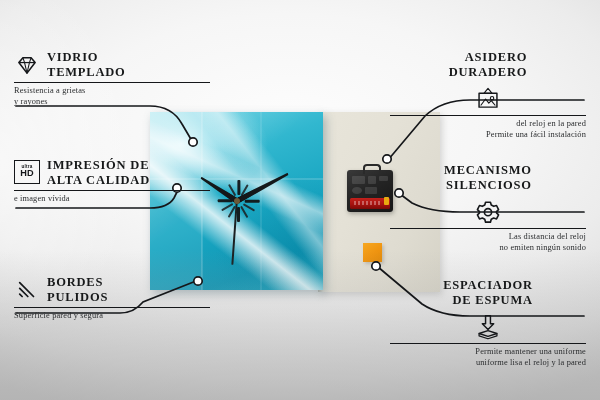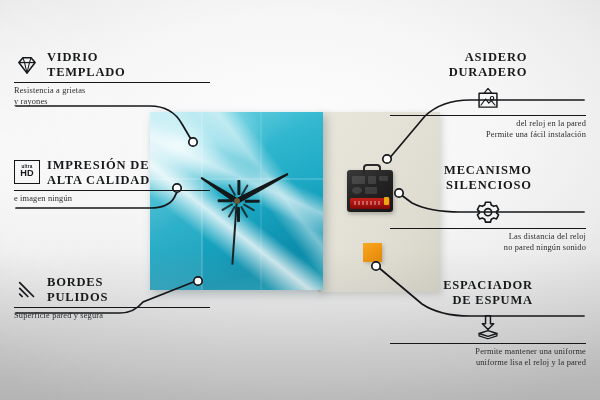--- a/index.html
+++ b/index.html
@@ -422,21 +422,21 @@
           <span class="hd-sub">ultra</span>
           <span class="hd-main">HD</span>
         </span>
       </span>
       <span>
         <div class="info-title">IMPRESIÓN DE</div>
         <div class="info-title">ALTA CALIDAD</div>
       </span>
     </div>
     <div class="info-rule"></div>
-    <div class="info-desc">e imagen ningún</div>
+    <div class="info-desc">e imagen vívida</div>
   </div>
 
   <div class="info left" id="info-bordes">
     <div class="info-head">
       <span class="icon">
         <svg viewBox="0 0 32 32">
           <g fill="none" stroke="currentColor" stroke-width="2.1" stroke-linecap="round">
             <path d="M7,7 L24,24"></path>
             <path d="M7,14 L17,24"></path>
             <path d="M7,21 L10,24"></path>
@@ -485,21 +485,21 @@
         <svg viewBox="0 0 32 32">
           <g fill="none" stroke="currentColor" stroke-width="2" stroke-linejoin="round">
             <path d="M13,4 L19,4 L20,7.5 L23,9 L26.5,8 L29,13 L26.5,15.5 L26.5,17 L29,19.5 L26.5,24.5 L23,23.5 L20,25 L19,28.5 L13,28.5 L12,25 L9,23.5 L5.5,24.5 L3,19.5 L5.5,17 L5.5,15.5 L3,13 L5.5,8 L9,9 L12,7.5 Z"></path>
             <circle cx="16" cy="16.2" r="4.4"></circle>
           </g>
         </svg>
       </span>
     </div>
     <div class="info-rule"></div>
     <div class="info-desc">Las distancia del reloj</div>
-    <div class="info-desc">no pared ningún sonido</div>
+    <div class="info-desc">no emiten ningún sonido</div>
   </div>
 
   <div class="info right" id="info-espaciador">
     <div class="info-head">
       <span>
         <div class="info-title">ESPACIADOR</div>
         <div class="info-title">DE ESPUMA</div>
       </span>
       <span class="icon">
         <svg viewBox="0 0 32 32">

